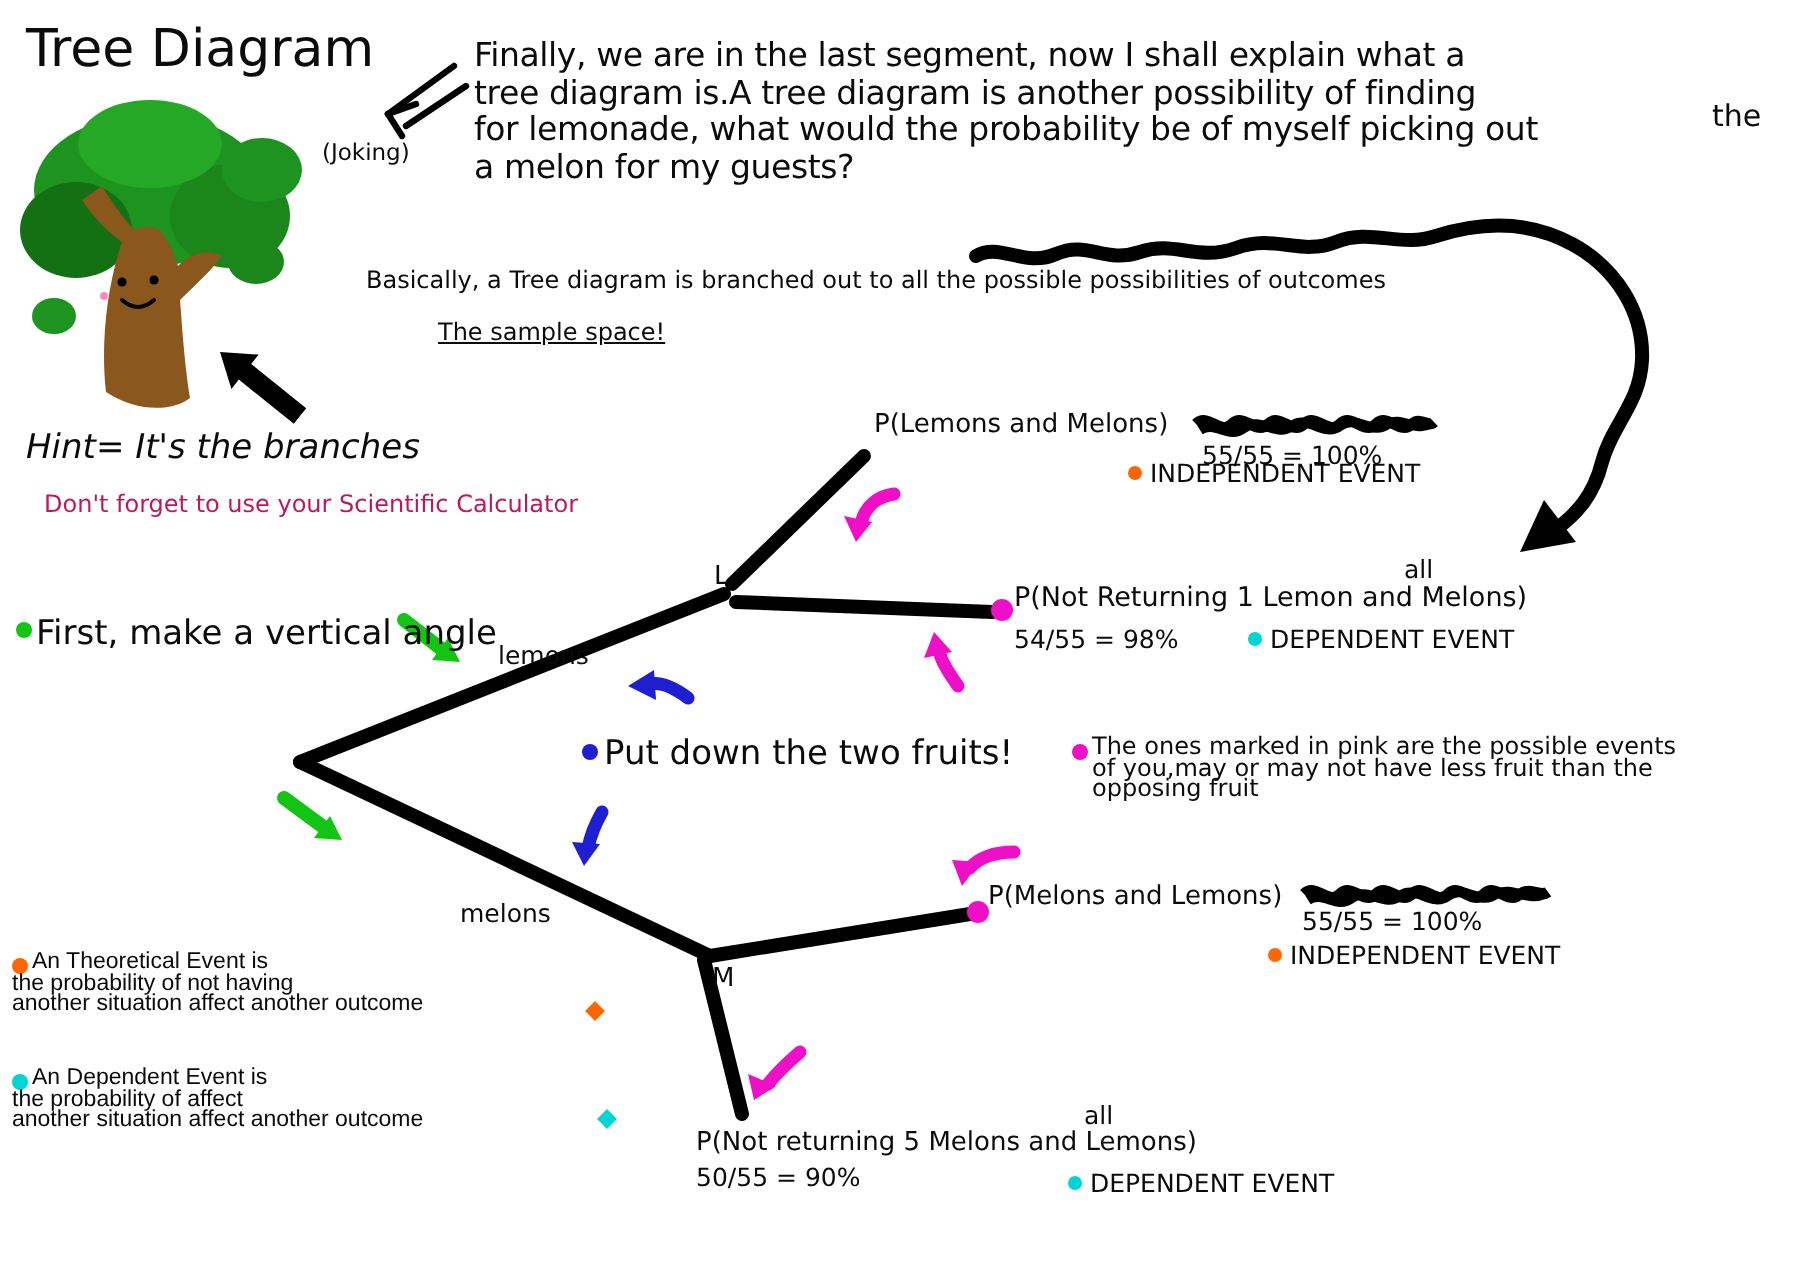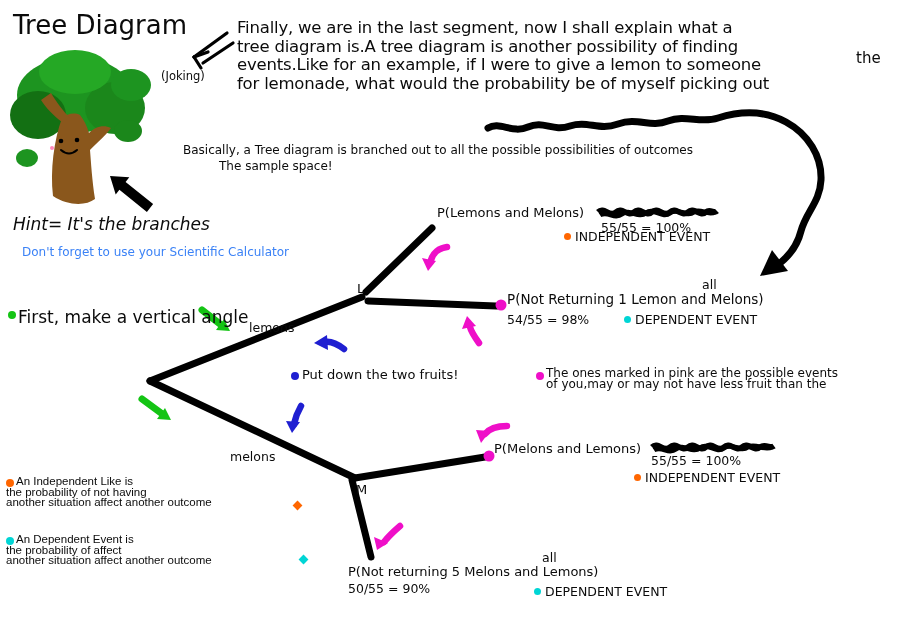--- a/index.html
+++ b/index.html
@@ -15,21 +15,21 @@
   }
   .abs { position: absolute; white-space: nowrap; }
   .svg-layer { position: absolute; left: 0; top: 0; }
   .title { font-size: 26px; }
   .joking { font-size: 11.5px; }
   .intro { font-size: 16.5px; line-height: 18.6px; letter-spacing: -0.2px; }
   .intro div { white-space: nowrap; }
   .overflow-word { font-size: 15px; }
   .note { font-size: 12px; }
   .hint { font-size: 17px; }
-  .red-note { font-size: 12px; color: #3b82f6; }
+  .red-note { font-size: 12px; color: #be185d; }
   .lbl { font-size: 13px; }
   .lbl-lg { font-size: 13.5px; }
   .val { font-size: 12.5px; }
   .evt { font-size: 12.5px; }
   .tiny-note { font-size: 12px; line-height: 10.5px; }
   .def { font-family: "Liberation Sans", sans-serif; font-size: 11.5px; line-height: 10.5px; }
   .def .indent { padding-left: 10px; }
   .dot { position: absolute; width: 8px; height: 8px; border-radius: 50%; }
   .dot-sm { position: absolute; width: 7px; height: 7px; border-radius: 50%; }
   .diamond { position: absolute; width: 7px; height: 7px; transform: rotate(45deg); }
@@ -137,27 +137,27 @@
     </g>
   </svg>
 
   <div class="abs title" style="left:13px; top:10px;">Tree Diagram</div>
 
   <div class="abs joking" style="left:161px; top:69px;">(Joking)</div>
 
   <div class="abs intro" style="left:237px; top:19px;">
     <div>Finally, we are in the last segment, now I shall explain what a</div>
     <div>tree diagram is.A tree diagram is another possibility of finding</div>
-    <div>events.Like for an example, if I were to give a lemon to someone</div>
     <div>for lemonade, what would the probability be of myself picking out</div>
+    <div>a melon for my guests?</div>
   </div>
   <div class="abs overflow-word" style="left:856px; top:49px;">the</div>
 
-  <div class="abs note" style="left:183px; top:143px;">Basically, a Tree diagram is branched out to all the possible possibilities of outcomes</div>
-  <div class="abs note" style="left:219px; top:159px;">The sample space!</div>
+  <div class="abs note" style="left:183px; top:133px;">Basically, a Tree diagram is branched out to all the possible possibilities of outcomes</div>
+  <div class="abs note" style="left:219px; top:159px;text-decoration:underline;">The sample space!</div>
 
   <div class="abs hint" style="left:13px; top:214px;font-style:italic;">Hint= It's the branches</div>
   <div class="abs red-note" style="left:22px; top:245px;">Don't forget to use your Scientific Calculator</div>
 
   <span class="dot" style="left:8px; top:311px; background:#14c414;"></span>
   <div class="abs" style="left:18px; top:307px; font-size:17px;">First, make a vertical angle</div>
 
   <div class="abs lbl" style="left:357px; top:281px;">L</div>
   <div class="abs lbl" style="left:249px; top:320px; font-size:12.5px;">lemons</div>
   <div class="abs lbl" style="left:230px; top:449px; font-size:12.5px;">melons</div>
@@ -168,42 +168,43 @@
   <span class="dot-sm" style="left:564px; top:233px; background:#ff6600;"></span>
   <div class="abs evt" style="left:575px; top:229px;">INDEPENDENT EVENT</div>
 
   <div class="abs val" style="left:702px; top:277px;">all</div>
   <div class="abs lbl-lg" style="left:507px; top:291px;">P(Not Returning 1 Lemon and Melons)</div>
   <div class="abs val" style="left:507px; top:312px;">54/55 = 98%</div>
   <span class="dot-sm" style="left:624px; top:316px; background:#00d5d5;"></span>
   <div class="abs evt" style="left:635px; top:312px;">DEPENDENT EVENT</div>
 
   <span class="dot" style="left:291px; top:372px; background:#1f1fd1;"></span>
-  <div class="abs" style="left:302px; top:367px; font-size:13px;">Put down the two fruits!</div>
+  <div class="abs" style="left:302px; top:367px; font-size:17px;">Put down the two fruits!</div>
 
   <span class="dot" style="left:536px; top:372px; background:#ef0fc8;"></span>
   <div class="abs tiny-note" style="left:546px; top:368px;">
     <div>The ones marked in pink are the possible events</div>
     <div>of you,may or may not have less fruit than the</div>
+    <div>opposing fruit</div>
   </div>
 
   <div class="abs lbl" style="left:494px; top:441px;">P(Melons and Lemons)</div>
   <div class="abs val" style="left:651px; top:453px;">55/55 = 100%</div>
   <span class="dot-sm" style="left:634px; top:474px; background:#ff6600;"></span>
   <div class="abs evt" style="left:645px; top:470px;">INDEPENDENT EVENT</div>
 
   <div class="abs val" style="left:542px; top:550px;">all</div>
   <div class="abs lbl" style="left:348px; top:564px;">P(Not returning 5 Melons and Lemons)</div>
   <div class="abs val" style="left:348px; top:581px;">50/55 = 90%</div>
   <span class="dot-sm" style="left:534px; top:588px; background:#00d5d5;"></span>
   <div class="abs evt" style="left:545px; top:584px;">DEPENDENT EVENT</div>
 
   <span class="dot" style="left:6px; top:479px; background:#ff6600;"></span>
   <div class="abs def" style="left:6px; top:476px;">
-    <div class="indent">An Independent Like is</div>
+    <div class="indent">An Theoretical Event is</div>
     <div>the probability of not having</div>
     <div>another situation affect another outcome</div>
   </div>
   <span class="diamond" style="left:294px; top:502px; background:#ff6600;"></span>
 
   <span class="dot" style="left:6px; top:537px; background:#00d5d5;"></span>
   <div class="abs def" style="left:6px; top:534px;">
     <div class="indent">An Dependent Event is</div>
     <div>the probability of affect</div>
     <div>another situation affect another outcome</div>

